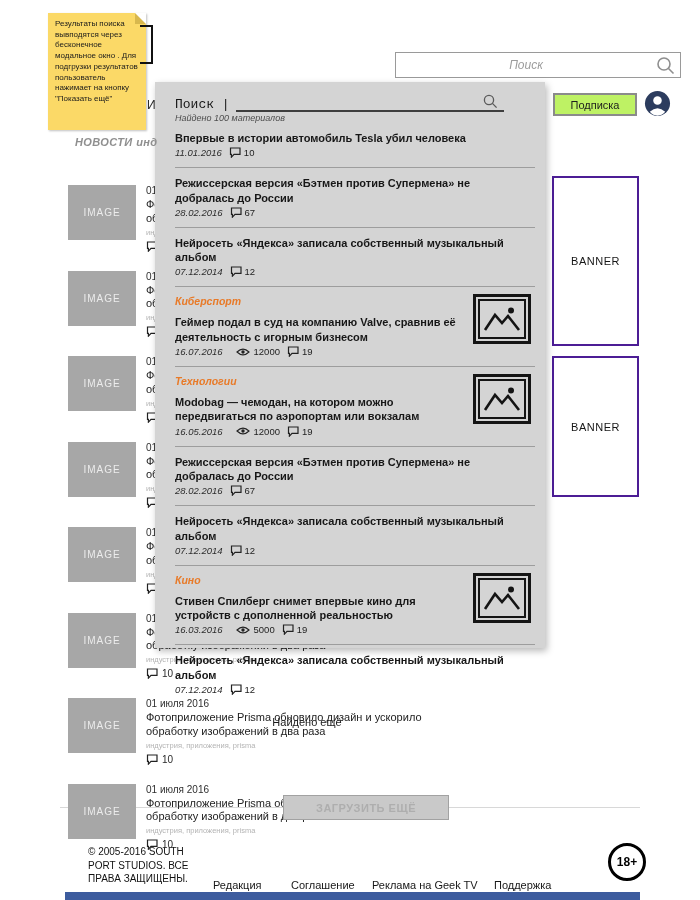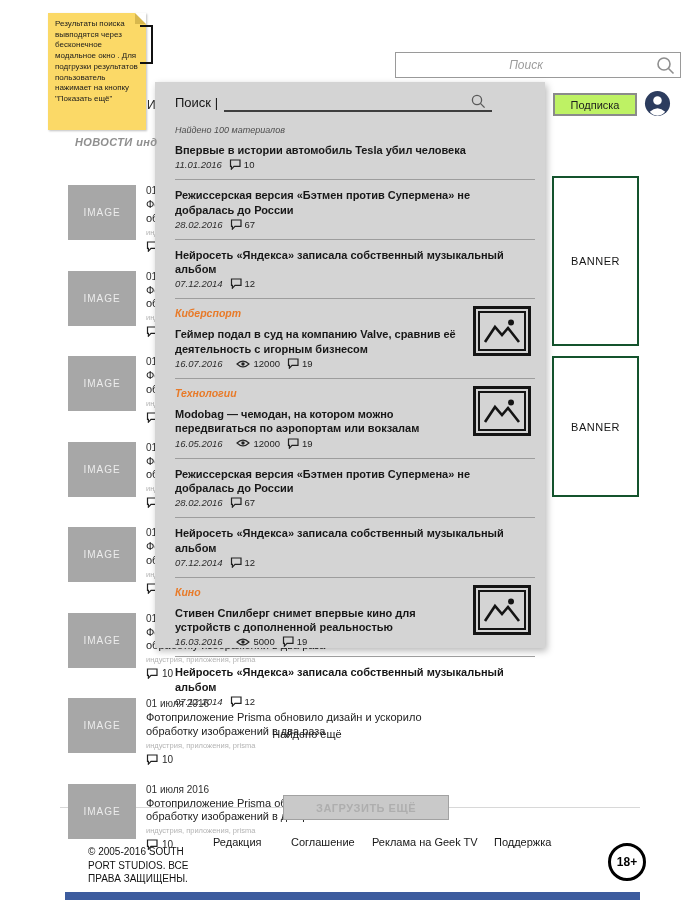--- a/index.html
+++ b/index.html
@@ -54,38 +54,38 @@
     flex:0 0 68px; width:68px; height:55px; background:#a7a7a7; color:#ececec;
     font-size:10px; letter-spacing:1px; display:flex; align-items:center; justify-content:center;
   }
   .news-text { margin-left:10px; width:322px; }
   .news-date { font-size:10px; color:#2f2f2f; margin-bottom:2px; }
   .news-title { font-size:11px; color:#222; line-height:1.25; cursor:pointer; }
   .news-tags { font-size:7.5px; color:#b4b4b4; margin-top:2px; cursor:pointer; }
   .news-comments { margin-top:4px; display:flex; align-items:center; gap:4px; font-size:10px; color:#2a2a2a; }
 
   
-  .banner { position:absolute; left:552px; width:87px; background:#fff; border:2px solid #14532d;
+  .banner { position:absolute; left:552px; width:87px; background:#fff; border:2px solid #4c1d95;
     display:flex; align-items:center; justify-content:center; font-size:11px; color:#161616;
     letter-spacing:.5px; z-index:5; cursor:pointer; }
   .banner-1 { top:176px; height:170px; }
   .banner-2 { top:356px; height:141px; }
 
   
   .modal {
     position:absolute; left:155px; top:82px; width:390px; height:566px;
     background:#d4d4d4; z-index:20; padding:13px 10px 10px 20px;
     box-shadow:2px 3px 7px rgba(0,0,0,.28);
   }
-  .modal-head { display:flex; align-items:flex-start; }
+  .modal-head { display:flex; align-items:flex-end;font-family:Liberation Mono, monospace; }
   .modal-search-label { font-size:13px; color:#161616; white-space:nowrap; }
   .modal-search-line { position:relative; width:268px; height:17px; margin-left:6px;
     border-bottom:2px solid #3e3e3e; cursor:text; }
   .modal-search-line .mag { position:absolute; right:6px; bottom:1px; }
-  .modal-found { font-style:italic; font-size:9px; color:#4e4e4e; margin-top:13px; }
+  .modal-found { font-style:italic; font-size:9px; color:#4e4e4e; margin-top:1px; }
 
   .m-block { position:relative; padding:8px 0 9px; border-bottom:1px solid #9d9d9d; }
   .m-block.last { border-bottom:none; }
   .m-block.has-thumb { padding-right:72px; min-height:62px; }
   .m-cat { font-size:10.5px; font-weight:bold; font-style:italic; color:#e87a28; margin-bottom:8px; }
   .m-title { font-size:11px; font-weight:bold; color:#171717; line-height:1.3; max-width:340px; cursor:pointer; }
   .has-thumb .m-title { max-width:288px; }
   .m-meta { display:flex; align-items:center; gap:7px; margin-top:2px; }
   .m-date { font-size:9.5px; font-style:italic; color:#2c2c2c; }
   .m-views { display:flex; align-items:center; gap:4px; font-size:9.5px; color:#222; margin-left:6px; }
@@ -99,21 +99,21 @@
   .load-line { position:absolute; left:60px; top:807px; width:580px; height:1px; background:#d8d8d8; }
   .load-more-btn {
     position:absolute; left:283px; top:795px; width:166px; height:25px;
     background:#c9c9c9; border:1px solid #a2a2a2; color:#aeaeae; font-weight:bold;
     font-size:11px; letter-spacing:.5px; display:flex; align-items:center; justify-content:center;
     z-index:6; cursor:pointer;
   }
 
   
   .copyright { position:absolute; left:88px; top:845px; width:108px; font-size:10px; line-height:1.35; color:#111; }
-  .f-link { position:absolute; top:836px; font-size:11px; color:#181818; cursor:pointer; white-space:nowrap; }
+  .f-link { position:absolute; top:879px; font-size:11px; color:#181818; cursor:pointer; white-space:nowrap; }
   .f-link-1 { left:213px; } .f-link-2 { left:291px; } .f-link-3 { left:372px; } .f-link-4 { left:494px; }
   .age-badge {
     position:absolute; left:608px; top:843px; width:38px; height:38px; border:3px solid #000;
     border-radius:50%; display:flex; align-items:center; justify-content:center;
     font-size:12px; font-weight:bold; color:#000;
   }
   .bottom-bar { position:absolute; left:65px; top:892px; width:575px; height:8px; background:#3d5c9e; }
 
   svg { display:block; }
 </style>

